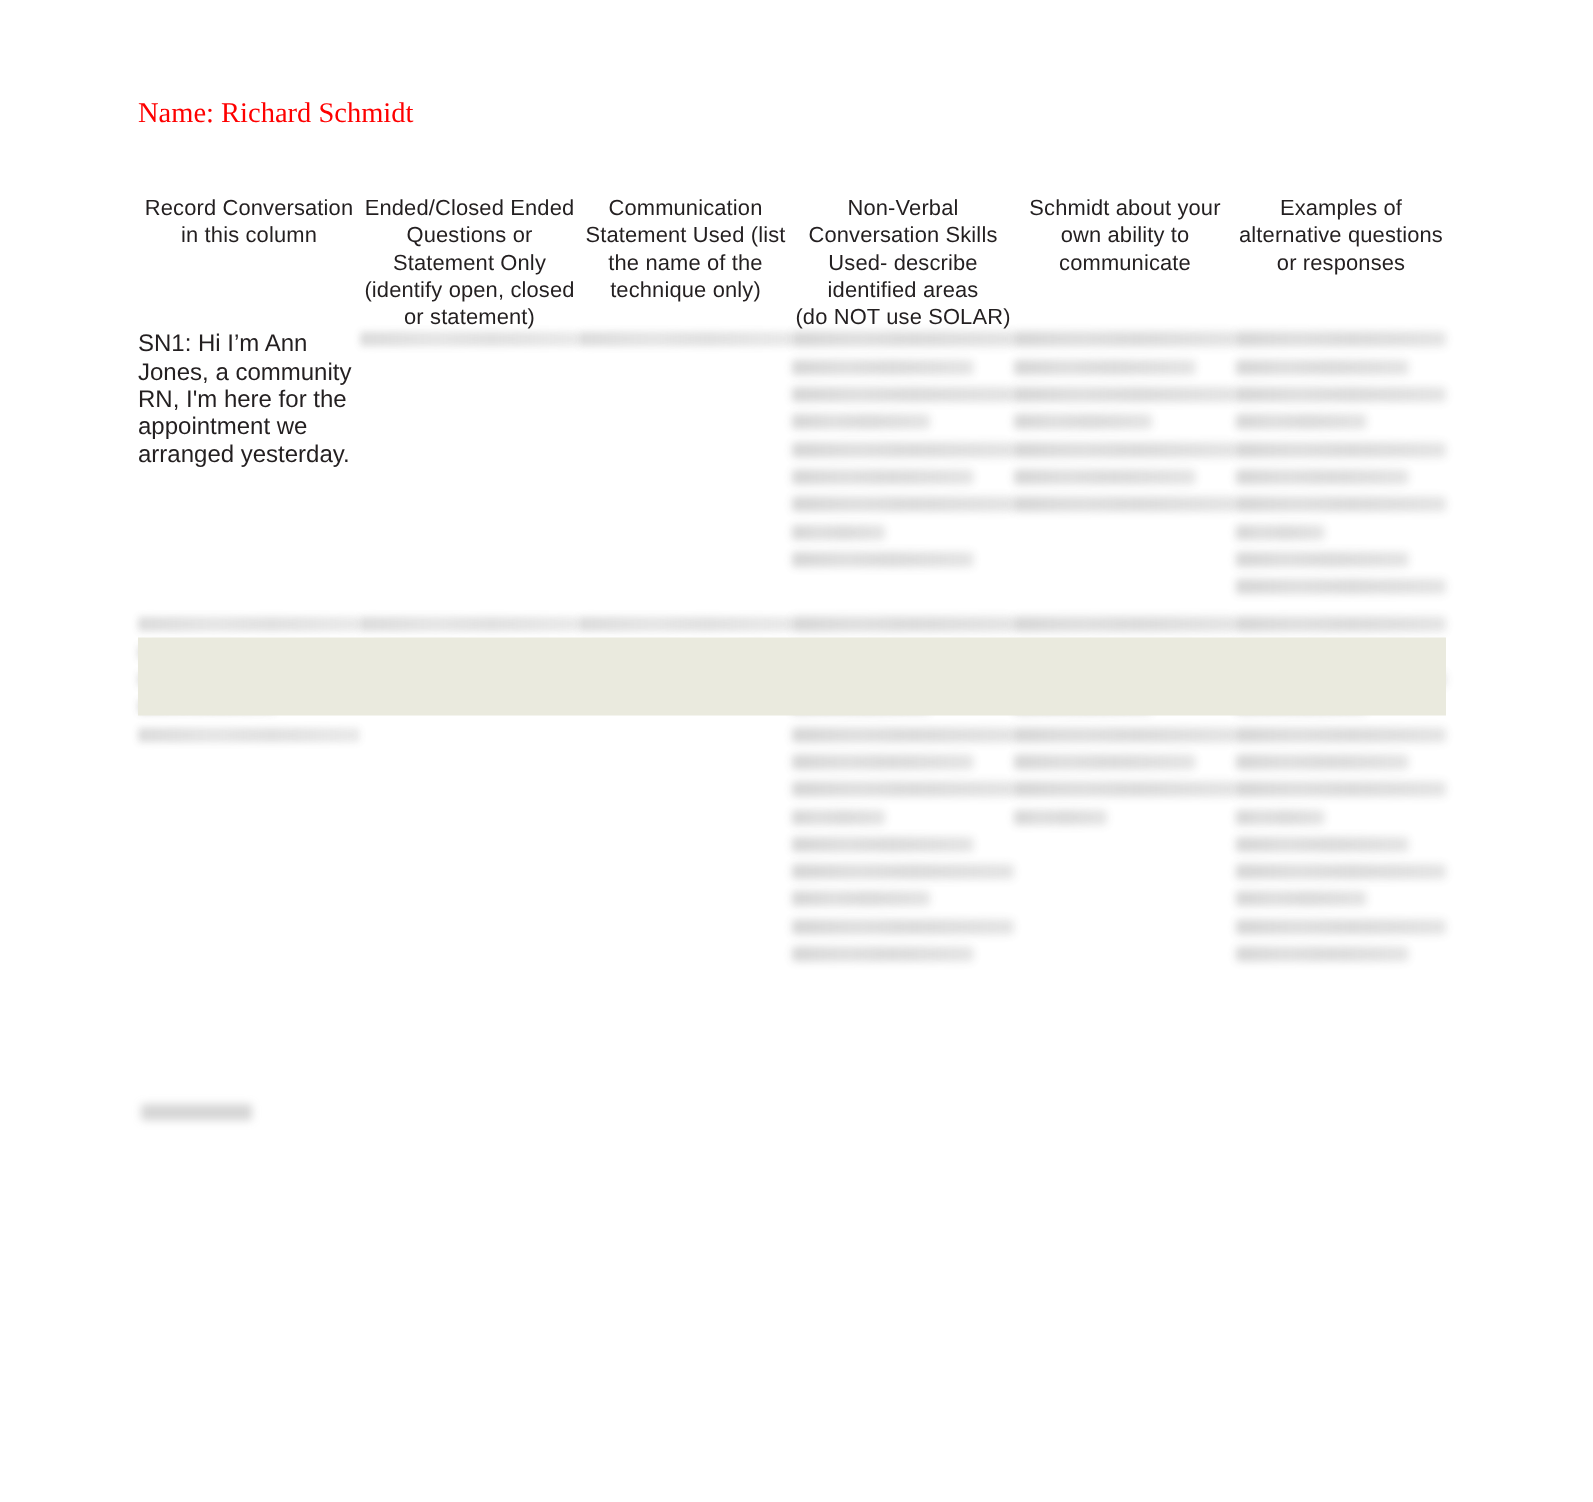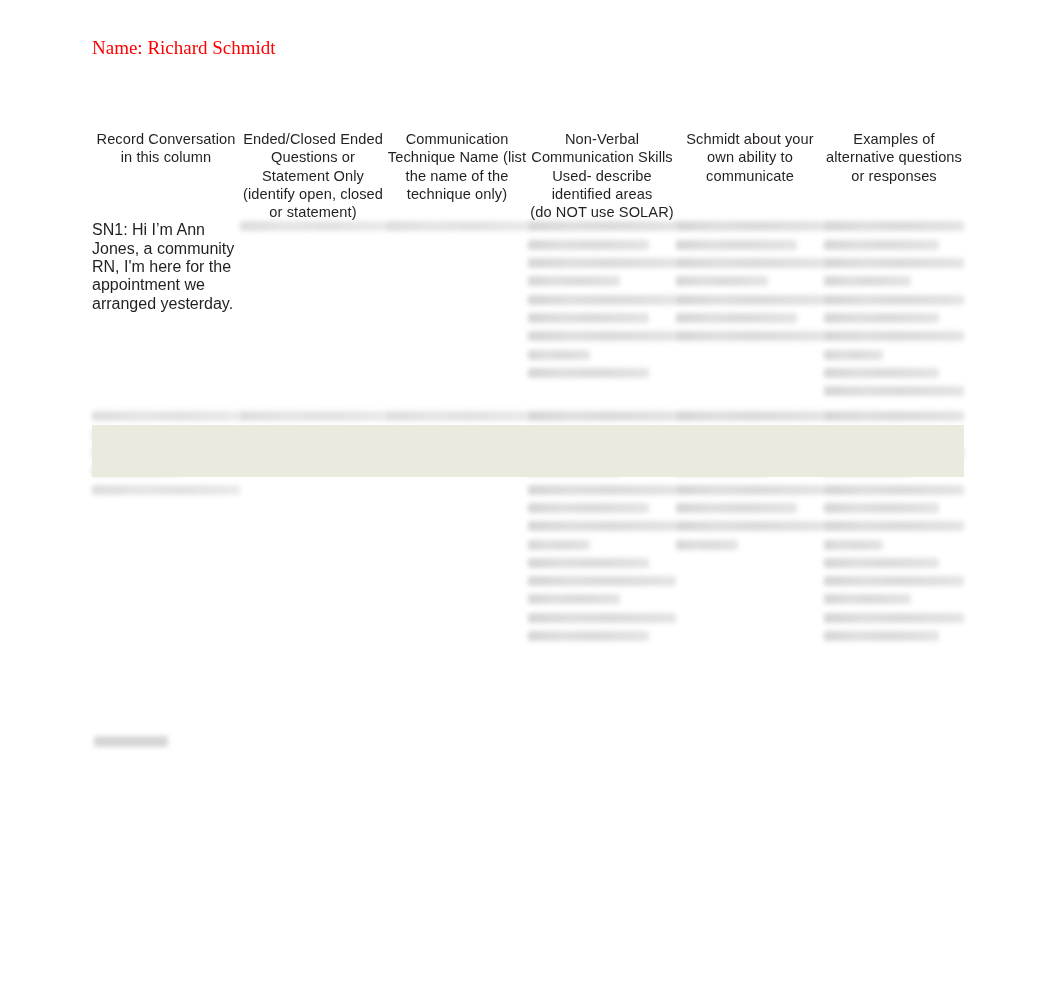--- a/index.html
+++ b/index.html
@@ -20,21 +20,21 @@
     position: absolute;
     inset: 0;
     background: #ffffff;
     overflow: hidden;
   }
 
   
   .name-line {
     position: absolute;
     left: 92px;
-    top: 36px;
+    top: 64px;
     font-family: "Liberation Serif", serif;
     font-size: 19px;
     line-height: 24px;
     color: #fe0000;
     white-space: nowrap;
   }
 
   
   .worksheet-table {
     position: absolute;
@@ -167,27 +167,27 @@
         </th>
         <th class="head-cell">
           <span class="head-text">Ended/Closed Ended
 Questions or
 Statement Only
 (identify open, closed
 or statement)</span>
         </th>
         <th class="head-cell">
           <span class="head-text">Communication
-Technique Name (list
+Statement Used (list
 the name of the
 technique only)</span>
         </th>
         <th class="head-cell">
           <span class="head-text">Non-Verbal
-Communication Skills
+Conversation Skills
 Used- describe
 identified areas
 (do NOT use SOLAR)</span>
         </th>
         <th class="head-cell">
           <span class="head-text">Schmidt about your
 own ability to
 communicate</span>
         </th>
         <th class="head-cell">

